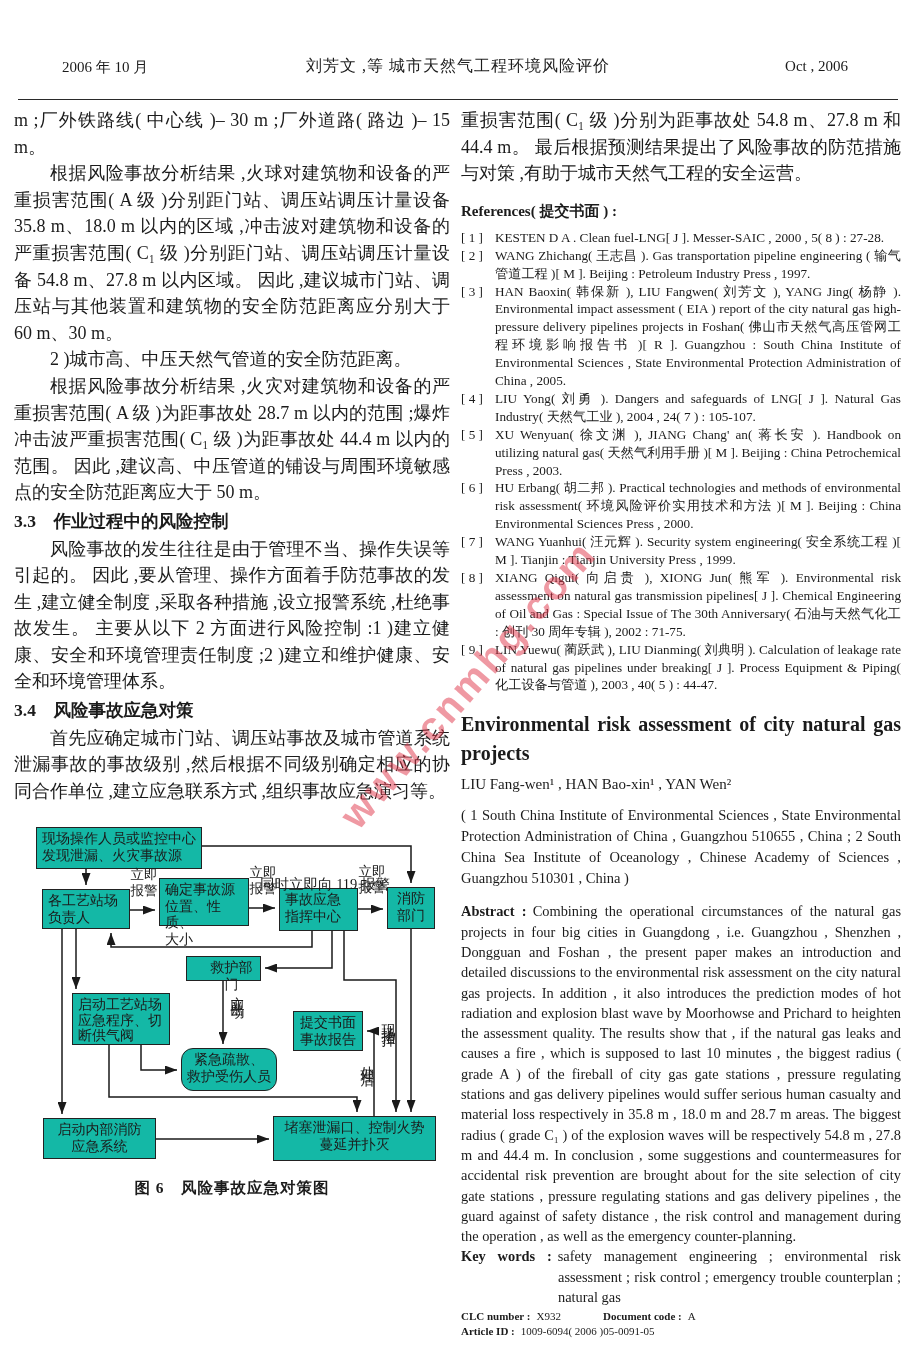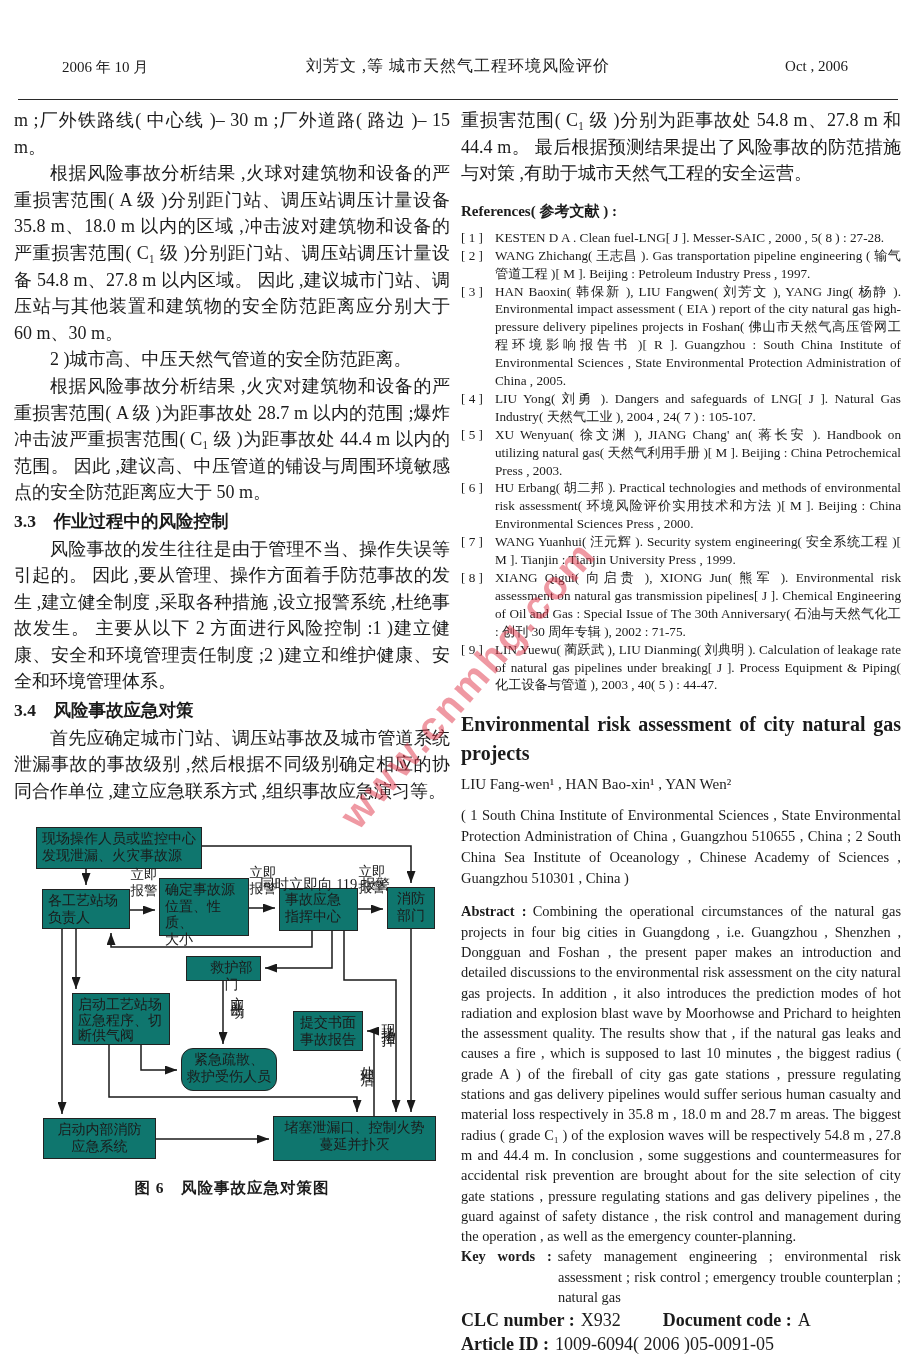--- a/index.html
+++ b/index.html
@@ -14,40 +14,40 @@
   .col{position:absolute;top:107px;}
   .col-left{left:14px;width:436px;}
   .col-right{left:461px;width:440px;}
   p.body{margin:0;font-size:18px;line-height:26.6px;text-align:justify;text-indent:2em;}
   p.nofirst{text-indent:0;}
   h3.sec{margin:2px 0 1px 0;font-size:17.5px;font-weight:bold;line-height:26.6px;}
   
   figure.fig{margin:10px 0 0 0;padding:0;}
   .chart{position:relative;width:434px;height:352px;}
   .chart svg{position:absolute;left:0;top:0;z-index:0;}
-  .node{position:absolute;box-sizing:border-box;border:1.6px solid #222;background:#0f766e;
+  .node{position:absolute;box-sizing:border-box;border:1.6px solid #222;background:#14b8a6;
         font-size:14px;line-height:16.5px;padding:3px 5px;white-space:pre-line;z-index:1;
         font-family:"Liberation Serif","DejaVu Serif",serif;}
   .node.center{text-align:center;}
   .flabel{position:absolute;z-index:2;font-size:13.5px;line-height:15.5px;text-align:center;}
   .vlabel{position:absolute;z-index:2;font-size:14px;writing-mode:vertical-rl;text-orientation:upright;letter-spacing:3px;}
   .alarm-note{position:absolute;z-index:2;font-size:14.5px;white-space:nowrap;margin-top:48px;}
   .cap-zh{margin-top:12px;text-align:center;font-size:15.5px;font-weight:bold;letter-spacing:1px;}
   
   .ref-head{margin:15px 0 8px 0;font-size:15px;font-weight:bold;}
   .ref{display:flex;font-size:13.2px;line-height:17.9px;}
   .ref-num{width:34px;flex:none;}
   .ref-text{flex:1;text-align:justify;}
   .en-title{margin:16px 0 8px 0;font-size:20px;font-weight:bold;line-height:29px;text-align:justify;}
   .authors{margin:8px 0 12px 0;font-size:15px;}
   .affil{font-size:14.5px;line-height:21px;text-align:justify;}
   .abstract{margin:12px 0 0 0;font-size:14.4px;line-height:20.3px;text-align:justify;}
   .keywords{margin:0;font-size:14.4px;line-height:20.3px;text-align:justify;
             padding-left:97px;text-indent:-97px;}
-  .meta{margin:3px 0 0 0;font-size:18px;}
+  .meta{margin:3px 0 0 0;font-size:11px;}
   .b{font-weight:bold;}
   .lblgap{margin-right:6px;}
   .biggap{margin-left:42px;}
   
   .watermark{position:absolute;left:348px;top:800px;z-index:6;pointer-events:none;
              transform:rotate(-49deg);transform-origin:0 50%;
              font-family:"Liberation Sans","DejaVu Sans",sans-serif;
              font-size:40px;font-weight:bold;letter-spacing:3px;color:rgba(224,52,72,0.5);}
 </style>
 </head>
@@ -97,21 +97,21 @@
             <path d="M142 325 H255" marker-end="url(#ah)"></path>
           </g>
         </svg>
 
         <div class="alarm-note" style="left:246px;top:13px;">同时立即向 119 报警</div>
 
         <div class="node" style="left:22px;top:13px;width:166px;height:42px;">现场操作人员或监控中心
 发现泄漏、火灾事故源</div>
         <div class="node" style="left:28px;top:75px;width:88px;height:40px;">各工艺站场
 负责人</div>
-        <div class="node" style="left:145px;top:64px;width:90px;height:58px;">确定事故源
+        <div class="node" style="left:145px;top:64px;width:90px;height:48px;">确定事故源
 位置、性质、
 大小</div>
         <div class="node" style="left:265px;top:74px;width:79px;height:43px;">事故应急
 指挥中心</div>
         <div class="node center" style="left:373px;top:73px;width:48px;height:42px;">消防
 部门</div>
         <div class="node center" style="left:172px;top:142px;width:75px;height:25px;padding-left:21px;">救护部门</div>
         <div class="node" style="left:58px;top:179px;width:98px;height:52px;line-height:15.5px;">启动工艺站场
 应急程序、切
 断供气阀</div>
@@ -133,21 +133,21 @@
       </div>
       <div class="cap-zh">图 6　风险事故应急对策图</div>
 
     </figure>
 
   </div>
 
   <div class="col col-right">
     <p class="body nofirst">重损害范围( C₁ 级 )分别为距事故处 54.8 m、27.8 m 和 44.4 m。 最后根据预测结果提出了风险事故的防范措施与对策 ,有助于城市天然气工程的安全运营。</p>
 
-    <div class="ref-head">References( 参考文献 ) :</div>
+    <div class="ref-head">References( 提交书面 ) :</div>
 
     <div class="ref">
       <span class="ref-num">[ 1 ]</span>
       <span class="ref-text">KESTEN D A . Clean fuel-LNG[ J ]. Messer-SAIC , 2000 , 5( 8 ) : 27-28.</span>
     </div>
     <div class="ref">
       <span class="ref-num">[ 2 ]</span>
       <span class="ref-text">WANG Zhichang( 王志昌 ). Gas transportation pipeline engineering ( 输气管道工程 )[ M ]. Beijing : Petroleum Industry Press , 1997.</span>
     </div>
     <div class="ref">

